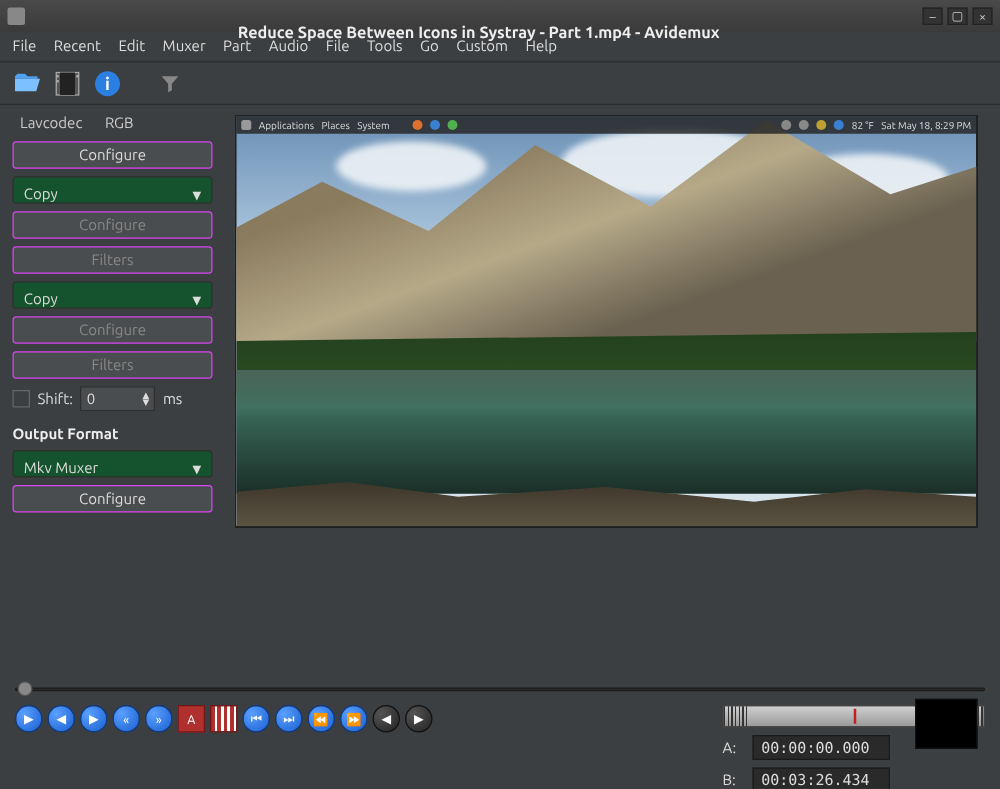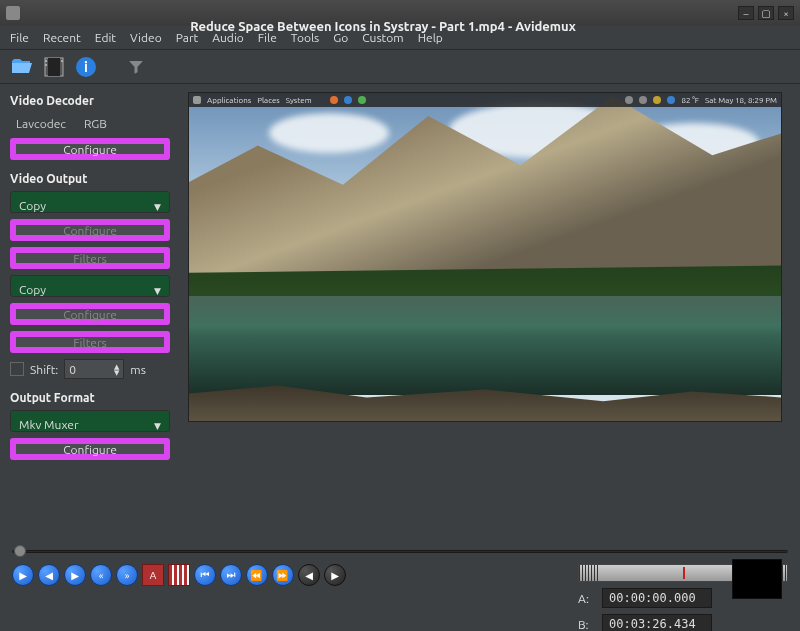--- a/index.html
+++ b/index.html
@@ -16,21 +16,21 @@
 
 .toolbar { height: 34px; display: flex; align-items: center; padding: 0 10px; gap: 8px; border-bottom: 1px solid #2a2a2a; }
 .tb-btn { width: 24px; height: 24px; border-radius: 3px; display: flex; align-items: center; justify-content: center; cursor: pointer; }
 .tb-filter { width: 18px; height: 18px; }
 
 .main { display: flex; height: 452px; }
 
 .side { width: 188px; padding: 4px 10px 0 10px; display: flex; flex-direction: column; gap: 6px; }
 .sec-title { font-weight: bold; color: #eee; font-size: 12px; margin-top: 6px; }
 .decoder-row { display: flex; gap: 18px; padding: 4px 2px 2px 6px; color: #ccc; }
-.btn { background: #4a4d4f; border: 6px solid #d946ef; border-radius: 3px; height: 22px; display: flex; align-items: center; justify-content: center; color: #ddd; cursor: pointer; font-size: 12px; width: 160px; }
+.btn { background: #4a4d4f; border: 1px solid #d946ef; border-radius: 3px; height: 22px; display: flex; align-items: center; justify-content: center; color: #ddd; cursor: pointer; font-size: 12px; width: 160px; }
 .btn.disabled { color: #888; }
 .dropdown { background: #14532d; border: 1px solid #2f2f2f; border-radius: 3px; height: 22px; display: flex; align-items: flex-end; padding: 0 8px; color: #ddd; cursor: pointer; width: 160px; justify-content: space-between; }
 .dropdown .caret { font-size: 9px; }
 .shift-row { display: flex; align-items: center; gap: 6px; }
 .checkbox { width: 14px; height: 14px; border: 1px solid #666; background: #3c3f41; cursor: pointer; }
 .spinner { background: #4a4d4f; border: 1px solid #2f2f2f; height: 20px; width: 60px; display: flex; align-items: center; padding: 0 4px; color: #ddd; justify-content: space-between; }
 .spinner .arrows { display: flex; flex-direction: column; font-size: 7px; line-height: 6px; }
 
 .preview { flex: 1; padding: 8px 8px 0 0; display: flex; flex-direction: column; }
 .video-frame { width: 594px; height: 330px; border: 1px solid #222; position: relative; background: #000; overflow: hidden; }
@@ -81,21 +81,21 @@
     <div>–</div>
     <div>▢</div>
     <div>×</div>
   </div>
 </div>
 
 <div class="menubar">
   <span>File</span>
   <span>Recent</span>
   <span>Edit</span>
-  <span>Video</span>
+  <span>Muxer</span>
   <span>Part</span>
   <span>Audio</span>
   <span>File</span>
   <span>Tools</span>
   <span>Go</span>
   <span>Custom</span>
   <span>Help</span>
 </div>
 
 <div class="toolbar">
@@ -124,28 +124,26 @@
   <div class="tb-btn">
     <svg class="tb-filter" viewBox="0 0 24 24">
         <path fill="#888" d="M3 4h18l-7 8v7l-4 2v-9z"></path>
       </svg>
   </div>
 </div>
 
 <div class="main">
   <div class="side">
 
-    <div class="sec-title">Video Decoder</div>
     <div class="decoder-row">
       <span>Lavcodec</span>
       <span>RGB</span>
     </div>
     <div class="btn">Configure</div>
 
-    <div class="sec-title">Video Output</div>
     <div class="dropdown">
       <span>Copy</span>
       <span class="caret">▼</span>
     </div>
     <div class="btn disabled">Configure</div>
     <div class="btn disabled">Filters</div>
 
     <div class="dropdown">
       <span>Copy</span>
       <span class="caret">▼</span>

